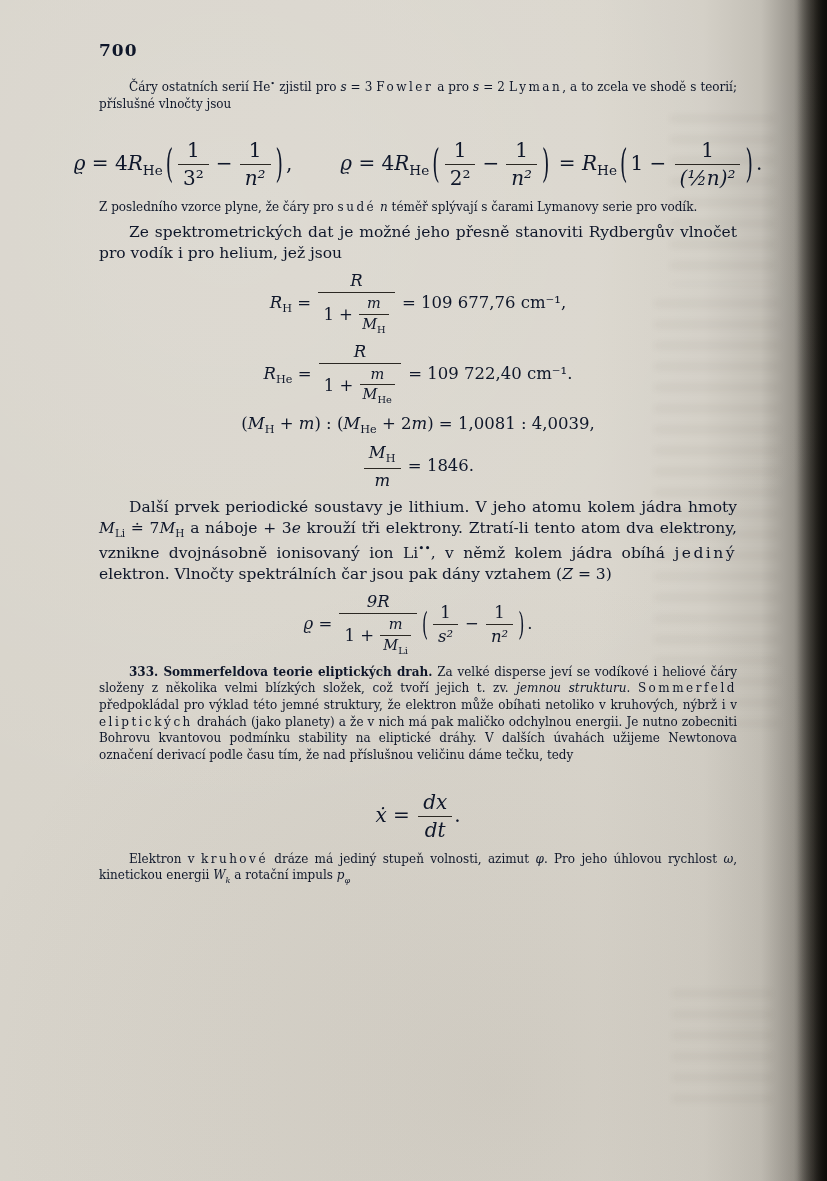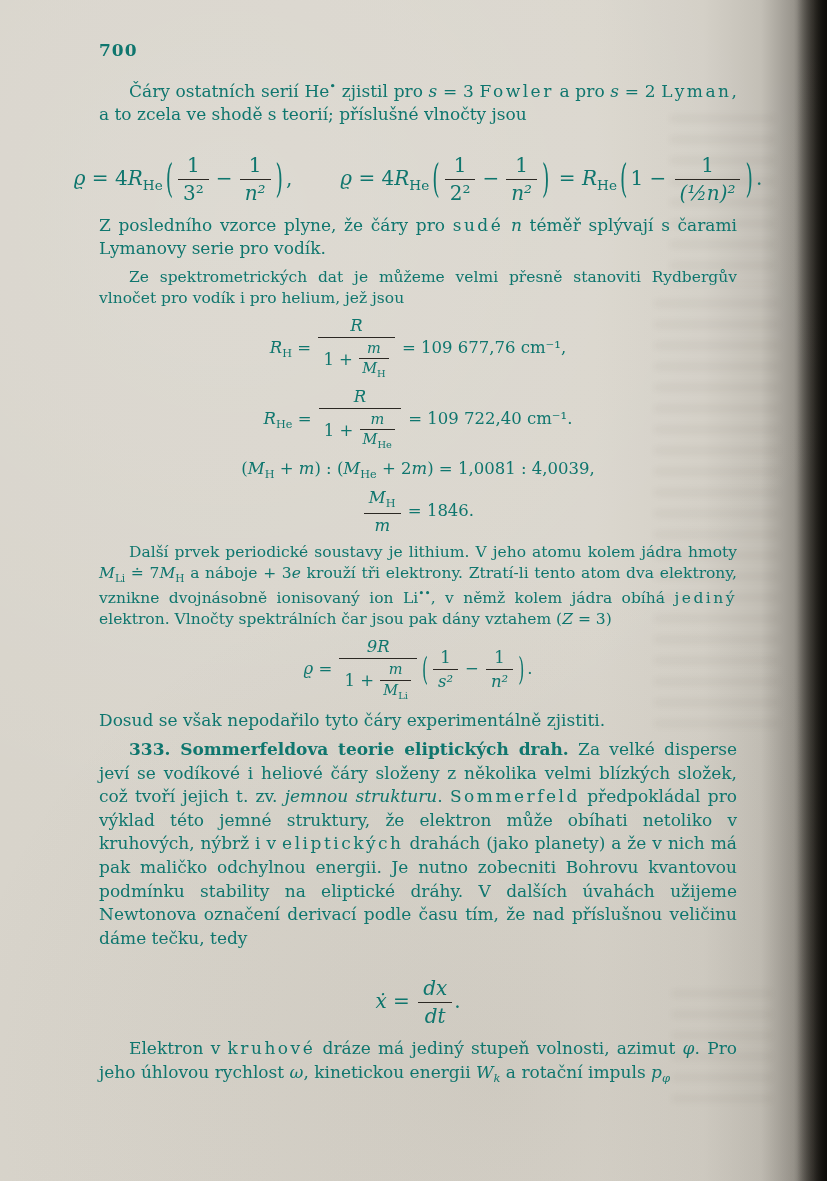--- a/index.html
+++ b/index.html
@@ -4,21 +4,21 @@
 <style>
   * { box-sizing: border-box; }
   html, body { margin: 0; padding: 0; }
   body {
     width: 827px; height: 1181px; overflow: hidden;
     background: #8d8a84;
     font-family: "DejaVu Serif", serif;
   }
   .sheet {
     position: relative; width: 827px; height: 1181px;
-    background: #d8d4cb; color: #0f766e;
+    background: #d8d4cb; color: #0f172a;
   }
   .page-bg {
     position: absolute; inset: 0;
     background:
       radial-gradient(130% 90% at 28% 18%, rgba(255,255,255,0.12), rgba(255,255,255,0) 60%),
       radial-gradient(120% 80% at 60% 92%, rgba(110,100,86,0.10), rgba(0,0,0,0) 55%),
       linear-gradient(90deg, #d8d4cb 0%, #dad6cd 72%, #d3cfc6 85%, #c2beb5 92%, #97938b 96%, #403d37 98.6%, #14120e 100%);
   }
   .edge-shadow {
     position: absolute; top: 0; right: 0; width: 30px; height: 100%;
@@ -28,21 +28,21 @@
     position: absolute; filter: blur(3px); opacity: 0.45; pointer-events: none;
     background: repeating-linear-gradient(180deg, rgba(100,92,78,0.14) 0 7px, rgba(0,0,0,0) 7px 21px);
   }
   .bleed1 { top: 115px; right: 52px; width: 105px; height: 170px; }
   .bleed2 { top: 300px; right: 48px; width: 125px; height: 430px; }
   .bleed3 { top: 990px; right: 55px; width: 100px; height: 120px; }
 
   .text-col { position: absolute; left: 99px; top: 40px; width: 638px; }
   .pagenum { font-weight: bold; font-size: 17px; letter-spacing: 1px; margin: 0 0 18px 0; }
 
-  .para { margin: 0 0 6px 0; font-size: 17px; line-height: 1.385; text-align: justify; }
+  .para { margin: 0 0 6px 0; font-size: 12px; line-height: 1.385; text-align: justify; }
   .indent { text-indent: 30px; }
   .petit .para { font-size: 15.5px; line-height: 1.36; }
 
   .sp { letter-spacing: 2.5px; }
   .var { font-style: italic; }
   .it { font-style: italic; margin-top: 16px; }
   .bold { font-weight: bold; }
   sub { font-size: 0.68em; }
   sup { font-size: 0.68em; }
 
@@ -100,21 +100,21 @@
             <span class="num">1</span>
             <span class="den var">(½n)²</span>
           </span><span class="rp">)</span><span>.</span></span>
     </div>
 
     <p class="para"><span>Z posledního vzorce plyne, že čáry pro </span><span class="sp">sudé</span>
       <span class="var">n</span><span> téměř splývají s čarami Lymanovy serie pro vodík.</span></p>
 
     <div class="petit">
 
-      <p class="para indent"><span>Ze spektrometrických dat je můžeme velmi přesně stanoviti Rydbergův vlnočet pro vodík i pro helium, jež jsou</span></p>
+      <p class="para indent"><span>Ze spektrometrických dat je možné jeho přesně stanoviti Rydbergův vlnočet pro vodík i pro helium, jež jsou</span></p>
 
       <div class="formula">
         <span class="eq"><span class="var">R</span><sub>H</sub><span> = </span><span class="frac">
               <span class="num var">R</span>
               <span class="den"><span>1 + </span><span class="frac">
                   <span class="num var">m</span>
                   <span class="den"><span class="var">M</span><sub>H</sub></span>
                 </span></span>
             </span><span> = 109 677,76 cm⁻¹,</span></span>
       </div>
@@ -155,21 +155,20 @@
               <span class="num">1</span>
               <span class="den var">s²</span>
             </span><span class="op">−</span><span class="frac">
               <span class="num">1</span>
               <span class="den var">n²</span>
             </span><span class="rp">)</span><span>.</span></span>
       </div>
 
     </div>
 
-    <p class="para"><span>Dosud se však nepodařilo tyto čáry experimentálně zjistiti.</span></p>
 
     <p class="para indent"><span class="bold">333. Sommerfeldova teorie eliptických drah.</span><span> Za velké disperse jeví se vodíkové i heliové čáry složeny z několika velmi blízkých složek, což tvoří jejich t. zv. </span><span class="it">jemnou strukturu</span><span>. </span><span class="sp">Sommerfeld</span><span> předpokládal pro výklad této jemné struktury, že elektron může obíhati netoliko v kruhových, nýbrž i v </span><span class="sp">eliptických</span><span> drahách (jako planety) a že v nich má pak maličko odchylnou energii. Je nutno zobecniti Bohrovu kvantovou podmínku stability na eliptické dráhy. V dalších úvahách užijeme Newtonova označení derivací podle času tím, že nad příslušnou veličinu dáme tečku, tedy</span></p>
 
     <div class="formula">
       <span class="eq"><span class="var">ẋ</span><span> = </span><span class="frac">
             <span class="num var">dx</span>
             <span class="den var">dt</span>
           </span><span>.</span></span>
     </div>
 

